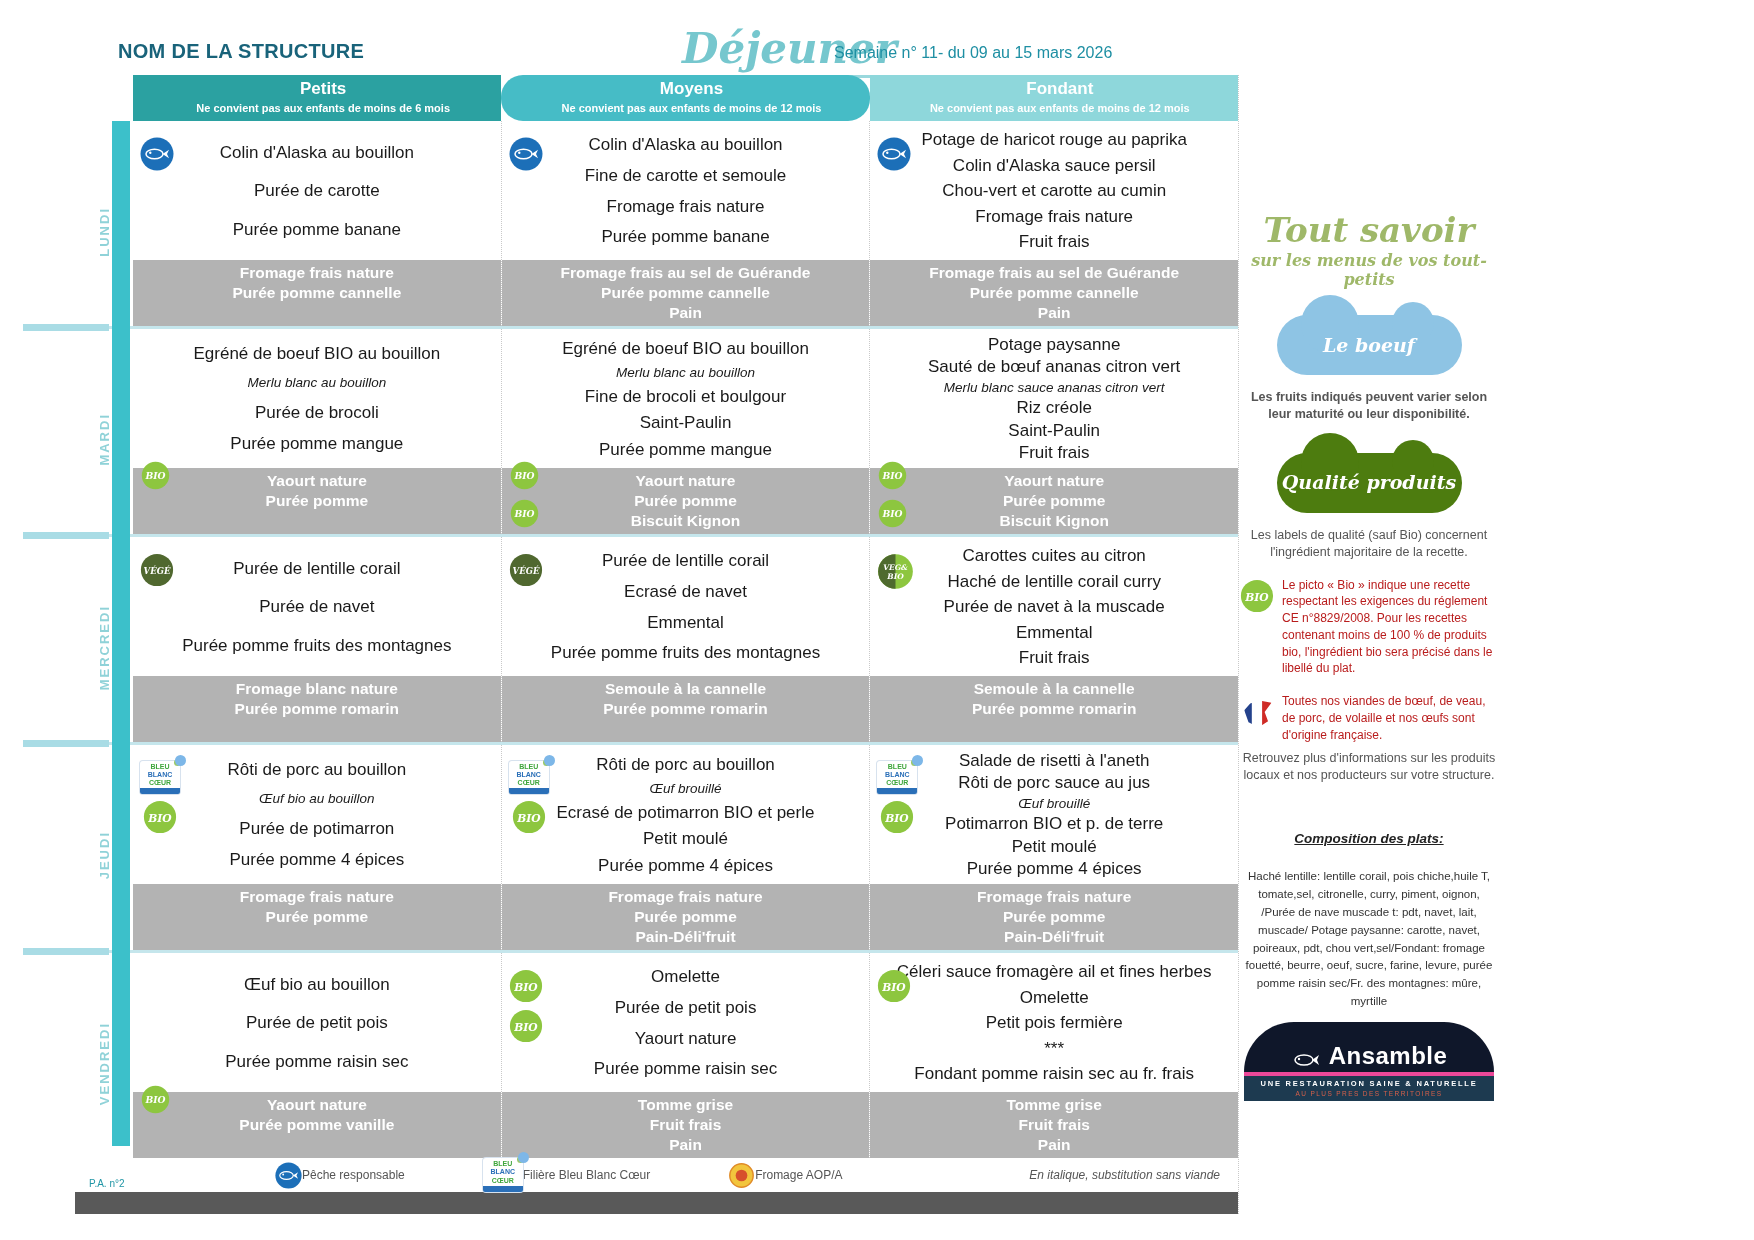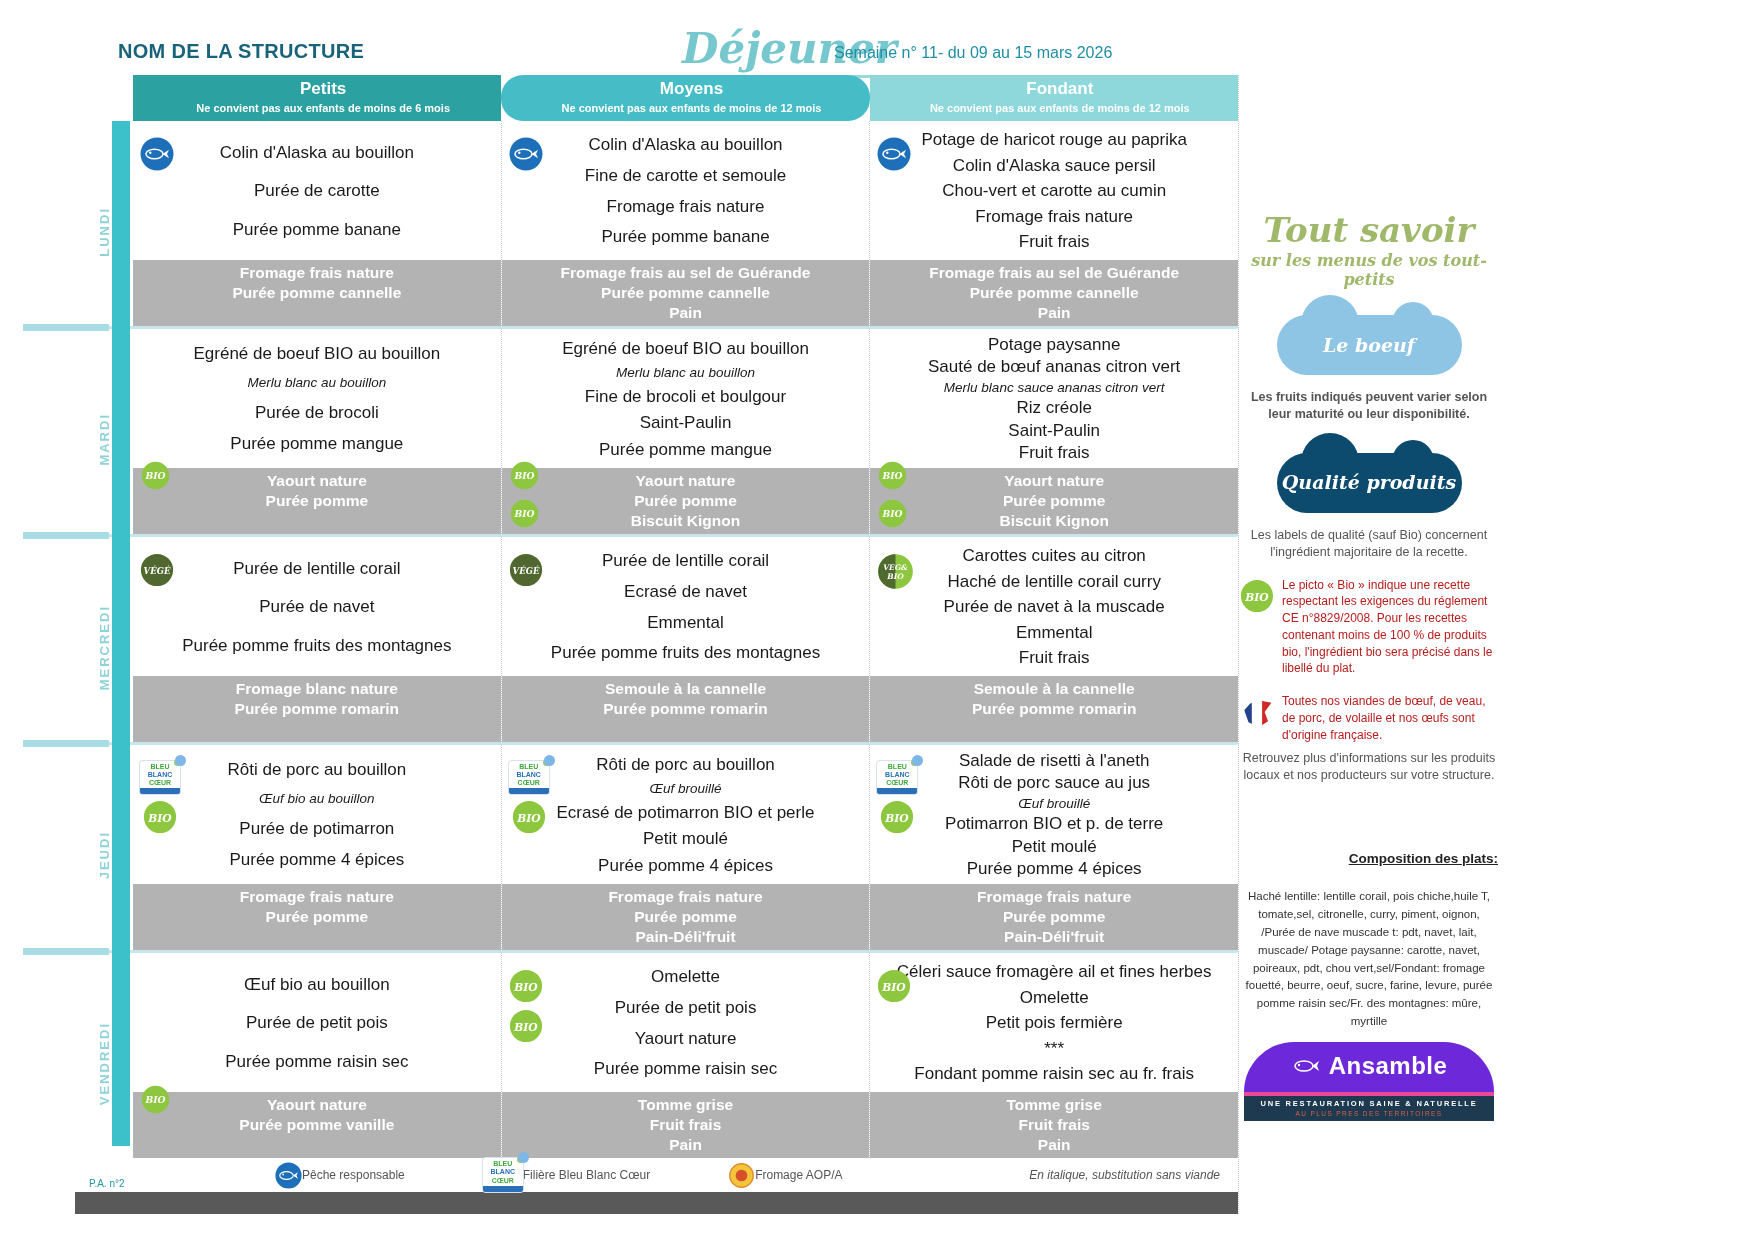--- a/index.html
+++ b/index.html
@@ -68,34 +68,34 @@
   
   .sidebar{position:absolute; left:1240px; top:213px; width:258px; text-align:center; color:#555;}
   .script-title{font-family:"DejaVu Serif", serif; font-style:italic; font-weight:bold; font-size:34px; color:#9fb869; line-height:1;}
   .script-sub{font-family:"DejaVu Serif", serif; font-style:italic; font-weight:bold; font-size:16px; color:#9fb869; margin-top:4px;}
 
   .cloud{position:relative; border-radius:40px; display:flex; align-items:center; justify-content:center;}
   .cloud::before{content:''; position:absolute; width:58px; height:58px; border-radius:50%; background:inherit; top:-20px; left:24px;}
   .cloud::after{content:''; position:absolute; width:42px; height:42px; border-radius:50%; background:inherit; top:-13px; right:28px;}
   .cloud span{position:relative; z-index:1; font-family:"DejaVu Serif", serif; font-style:italic; font-weight:bold; color:#fff; font-size:19px; line-height:1.1; text-align:center;}
   .cloud-blue{background:#8ec4e4; width:185px; height:60px; margin:26px auto 14px;}
-  .cloud-tan{background:#0c4a6e; width:185px; height:60px; margin:30px auto 14px;}
+  .cloud-tan{background:#4d7c0f; width:185px; height:60px; margin:30px auto 14px;}
 
   .side-note{font-size:12.5px; line-height:1.35; margin:6px 0 0; color:#555;}
   .side-note.b{font-weight:bold;}
   .side-row{display:flex; gap:8px; text-align:left; font-size:12px; line-height:1.4; margin-top:16px; align-items:flex-start;}
   .side-row .icon{flex:0 0 34px; width:34px; height:34px; margin-top:2px;}
   .side-row p{margin:0; color:#b91c1c;}
 
-  .comp-title{font-weight:bold; text-decoration:underline; color:#222; font-size:13.5px; text-align:right; margin-top:68px;}
+  .comp-title{font-weight:bold; text-decoration:underline; color:#222; font-size:13.5px; text-align:center; margin-top:48px;font-style:italic;}
   .comp-text{font-size:11.5px; color:#333; text-align:center; line-height:1.55; margin-top:22px;}
 
   
   .ansamble{margin-top:10px;}
-  .ans-dome{width:250px; height:50px; margin:0 auto; background:#6d28d9; border-radius:125px 125px 0 0; display:flex; align-items:center; justify-content:center; gap:8px; padding-bottom:2px; box-sizing:border-box;}
+  .ans-dome{width:250px; height:50px; margin:0 auto; background:#0f172a; border-radius:125px 125px 0 0; display:flex; align-items:flex-end; justify-content:center; gap:8px; padding-bottom:2px; box-sizing:border-box;}
   .ans-fish{width:30px; height:20px; display:inline-flex;}
   .ans-name{color:#fff; font-size:24px; font-weight:bold; font-family:"Liberation Sans", sans-serif; letter-spacing:.5px;}
   .ans-band{width:250px; margin:0 auto; background:#1d3a50; border-top:4px solid #ec4899; color:#fff; font-size:7.5px; font-weight:bold; letter-spacing:1.8px; padding:3px 0 1px;}
   .ans-sub{width:250px; margin:0 auto; background:#1d3a50; color:#d7604a; font-size:6.5px; letter-spacing:1.4px; padding:1px 0 4px;}
 </style>
 </head>
 <body>
 
 <div class="page">
 

